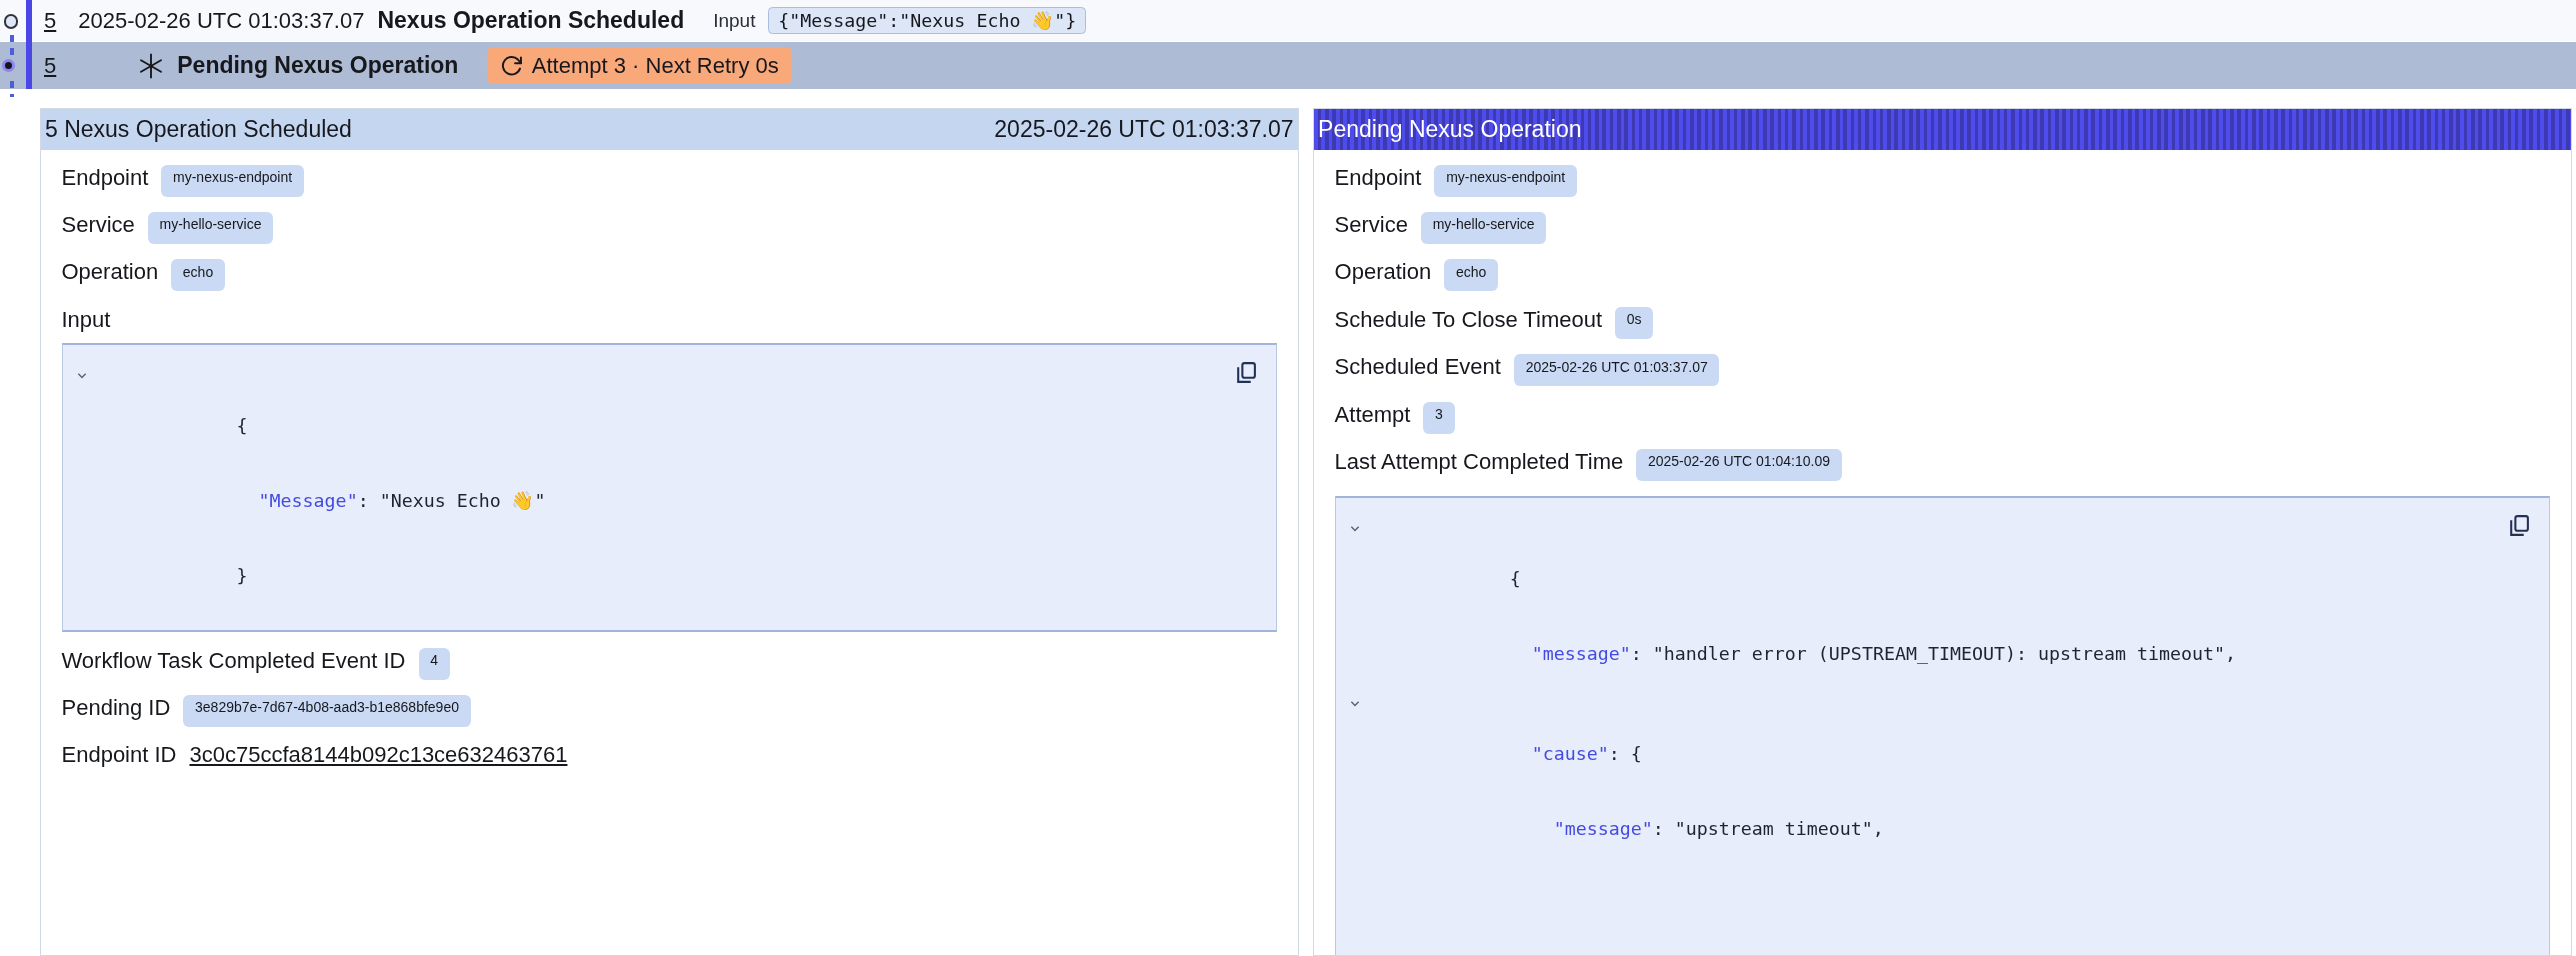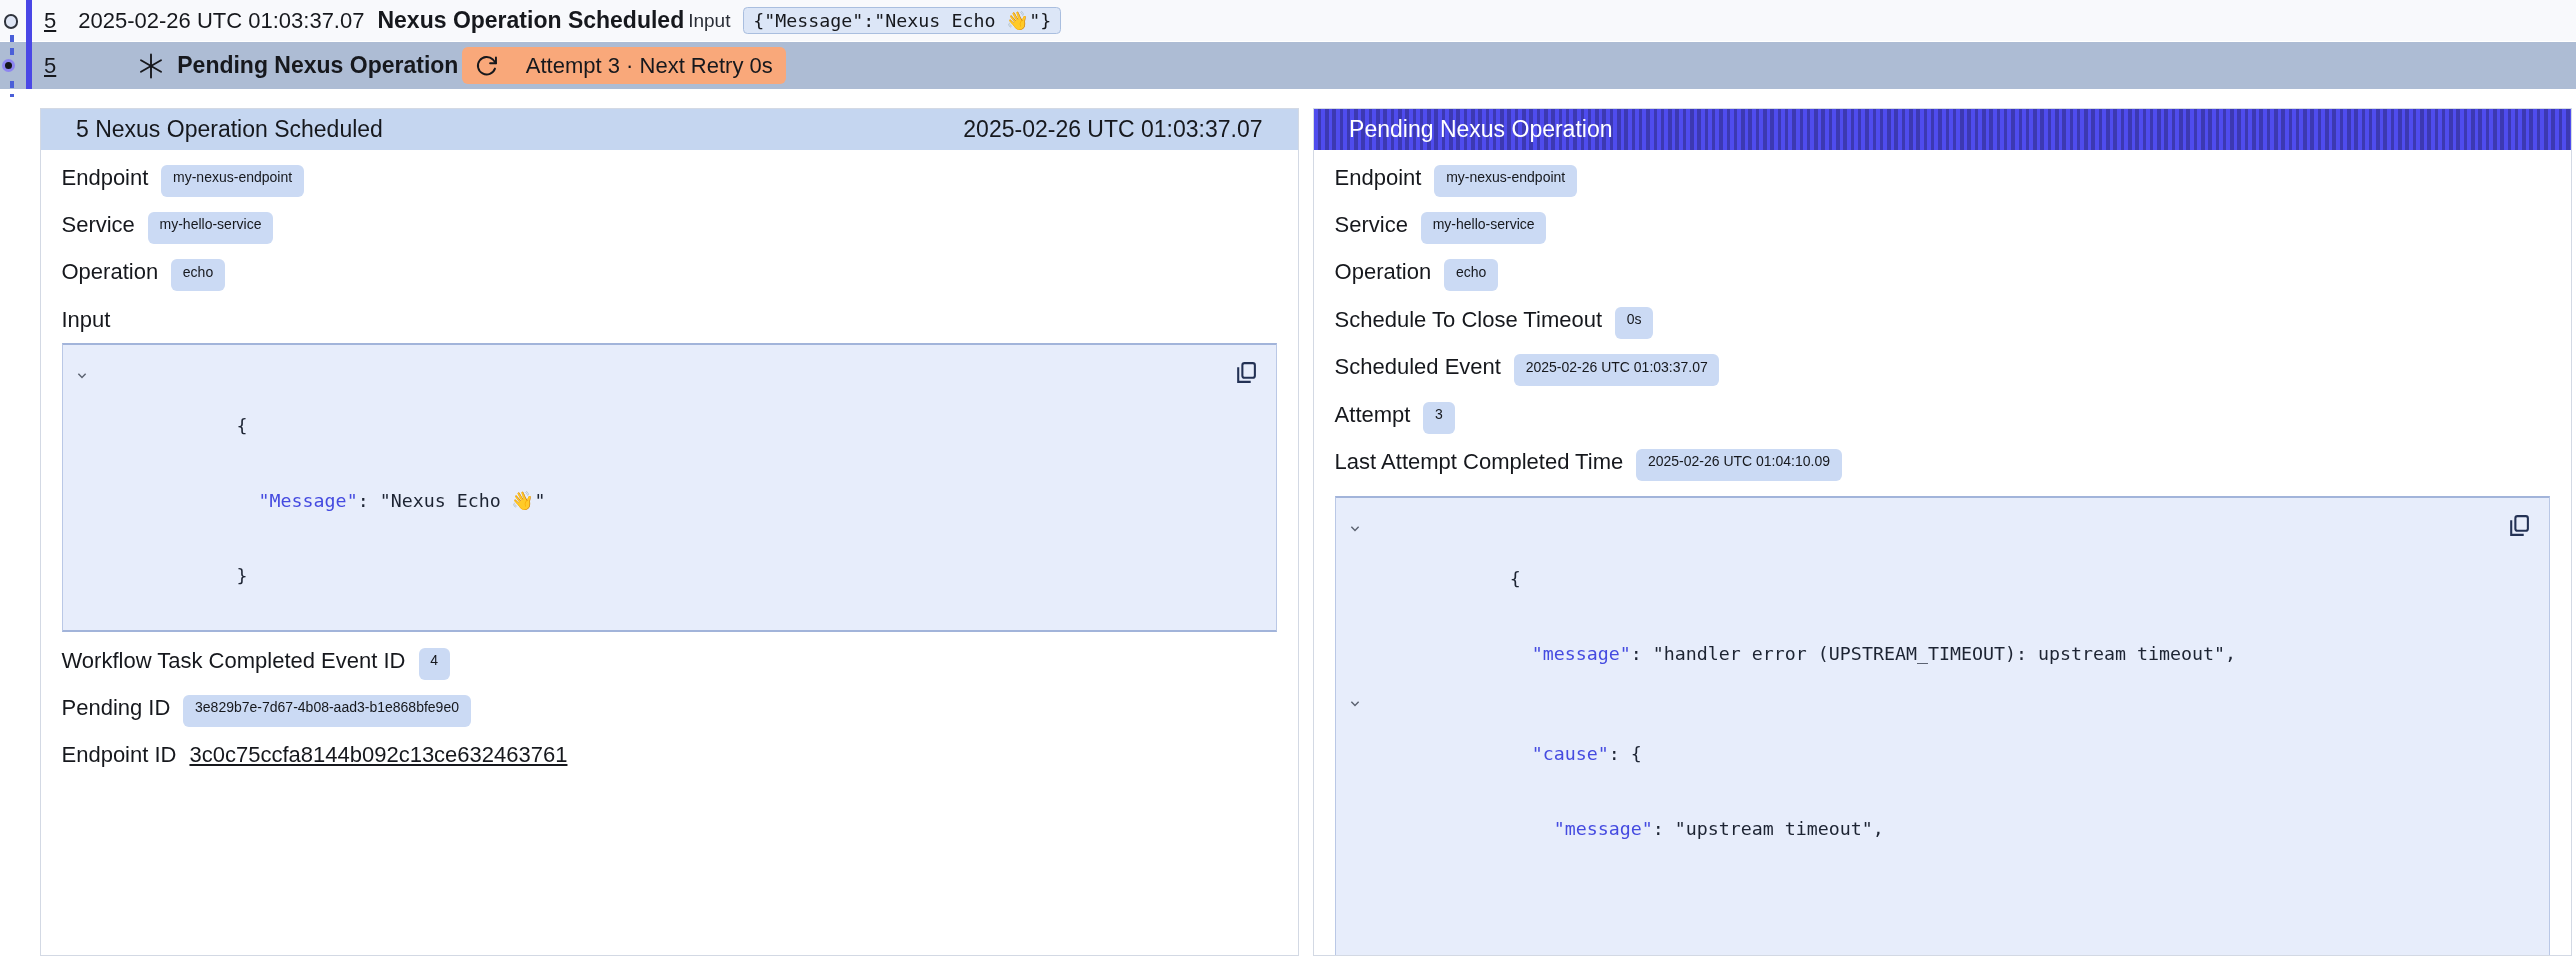--- a/index.html
+++ b/index.html
@@ -24,35 +24,35 @@
   .tl-dash { position:absolute; left:10.3px; width:3.7px;
              background:repeating-linear-gradient(180deg,#4a5fd8 0 6.6px, transparent 6.6px 13px); }
   .tl-dash.d1 { top:35px; height:25px; }
   .tl-dash.d2 { top:81px; height:16px; }
   .tl-node-current { position:absolute; left:2.2px; top:59px; width:13px; height:13px; border-radius:50%;
                      background:#141519; border:3.7px solid #8d85f1; }
 
   .ev-id { font-size:22px; color:#16181d; text-decoration:underline; margin-right:22px; cursor:pointer; }
   .row-pending .ev-id { margin-right:82px; }
   .ev-time { font-size:22px; margin-right:13px; white-space:nowrap; }
-  .ev-title { font-size:23px; font-weight:700; margin-right:4px; white-space:nowrap; }
+  .ev-title { font-size:23px; font-weight:700; margin-right:29px; white-space:nowrap; }
   .input-label { font-size:19px; color:#2a2e37; margin-right:13px; }
   .input-chip { font-family:"DejaVu Sans Mono", monospace; font-size:18.3px; background:#dce6f7;
                 border:1.5px solid #a9bedf; border-radius:4.4px; padding:2.2px 8.8px; white-space:nowrap; }
 
   .spin-icon { width:26px; height:26px; margin-right:13px; flex:none; }
-  .retry-badge { display:flex; align-items:center; gap:27px; background:#f9a87a; border-radius:5.9px;
+  .retry-badge { display:flex; align-items:center; gap:8px; background:#f9a87a; border-radius:5.9px;
                  padding:5.9px 13px; font-size:22px; white-space:nowrap; }
   .retry-badge svg { flex:none; }
 
   
   .panels { display:flex; gap:14.6px; margin:19px 4.4px 0 40px; height:848px; overflow:hidden; }
   .panel { flex:1; border:1.5px solid #d3d9e4; display:flex; flex-direction:column; background:#ffffff; }
   .panel-header { height:41px; flex:none; display:flex; align-items:center; justify-content:space-between;
-                  padding:0 35px; font-size:23px; font-weight:500; }
+                  padding:0 4px; font-size:23px; font-weight:500; }
   .panel-scheduled .panel-header { background:#c5d6f0; }
   .panel-pending .panel-header {
     background:repeating-linear-gradient(90deg,#4f4cee 0 3.7px,#3c39b2 3.7px 7.3px);
     color:#ffffff;
   }
   .panel-body { padding:14.6px 20.5px 20.5px 20.5px; display:flex; flex-direction:column; gap:15.4px; overflow:hidden; }
 
   .field { display:flex; gap:13px; min-height:32px; font-size:22px; white-space:nowrap; }
   .chip { background:#cbdaf4; border-radius:5.9px; padding:4.4px 11.7px; font-size:14px; }
   .id-link { text-decoration:underline; cursor:pointer; }

